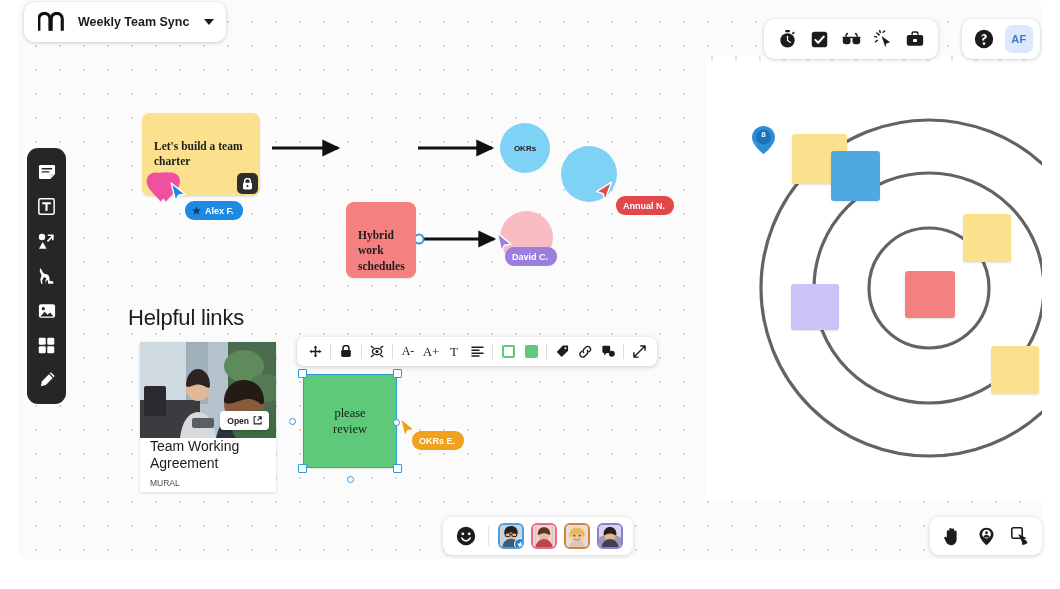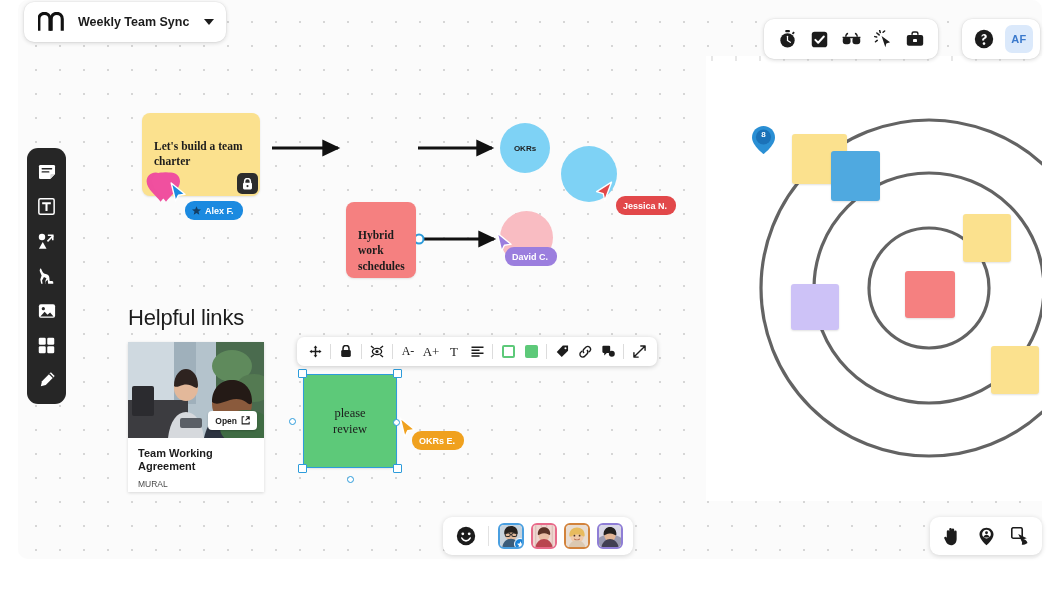--- a/index.html
+++ b/index.html
@@ -132,41 +132,41 @@
   .heart { position: absolute; }
 
   
   .section-heading {
     position: absolute;
     font-size: 22px; color: #1c1c1c; letter-spacing: -.2px;
   }
 
   
   .link-card {
-    position: absolute; left: 110px; top: 342px;
+    position: absolute; left: 122px; top: 342px;
     width: 136px; height: 150px;
     background: #ffffff;
     box-shadow: 0 1px 3px rgba(0,0,0,.14);
   }
   .link-thumb {
     position: relative;
     width: 136px; height: 96px; overflow: hidden;
     background: linear-gradient(160deg,#9fb4c4 0%, #6f8595 45%, #3d4b57 100%);
   }
   .open-chip {
     position: absolute; right: 7px; bottom: 8px;
     height: 19px; padding: 0 7px;
     background: #ffffff; border-radius: 4px;
     display: flex; align-items: center; gap: 4px;
     font-size: 8.5px; font-weight: bold; color: #1c1c1c;
     box-shadow: 0 1px 2px rgba(0,0,0,.2);
     cursor: pointer;
   }
-  .link-title { font-size: 11px; font-weight: bold; color: #1c1c1c;
-                margin: 9px 10px 0 10px; line-height: 1.2; }
+  .link-title { font-size: 14px; font-weight: normal; color: #1c1c1c;
+                margin: 0 10px 0 10px; line-height: 1.2; }
   .link-sub   { font-size: 8.5px; color: #4a4a4a; margin: 6px 10px 16px 10px; }
 
   
   #el-toolbar {
     position: absolute; left: 279px; top: 337px;
     height: 29px; background: #ffffff;
     border-radius: 7px;
     box-shadow: 0 1px 5px rgba(0,0,0,.2);
     display: flex; align-items: center; padding: 0 7px; gap: 1px;
     z-index: 35;
@@ -323,21 +323,21 @@
     <div class="circle-shape" style="left:482px;top:123px;width:50px;height:50px;background:#7ed2f5;justify-content:center;">
       <span>OKRs</span>
     </div>
     <div class="circle-shape" style="left:543px;top:146px;width:56px;height:56px;background:#7ed2f5;"></div>
     <div class="circle-shape" style="left:482px;top:211px;width:53px;height:53px;background:#f9bcc2;"></div>
 
     <svg style="position:absolute;left:575px;top:181px;" width="20" height="22" viewBox="0 0 20 22">
       <path d="M18.5 1.2 L3.6 10.6 L10.2 12.7 L11.8 19.6 z" fill="#e2484a" stroke="#fff" stroke-width="1.4" stroke-linejoin="round"></path>
     </svg>
     <div class="cursor-label" style="left:598px;top:196px;background:#e2484a;">
-      <span>Jessica N.</span>
+      <span>Annual N.</span>
     </div>
 
     <svg style="position:absolute;left:478px;top:232px;" width="17" height="20" viewBox="0 0 17 20">
       <path d="M1.2 1 L15 12.2 L8.4 13.2 L5.6 19 z" fill="#9b7ede" stroke="#fff" stroke-width="1.4" stroke-linejoin="round"></path>
     </svg>
     <div class="cursor-label" style="left:487px;top:247px;background:#9b7ede;">
       <span>David C.</span>
     </div>
 
     <div class="cursor-label" style="left:167px;top:201px;background:#1b8ae0;">

